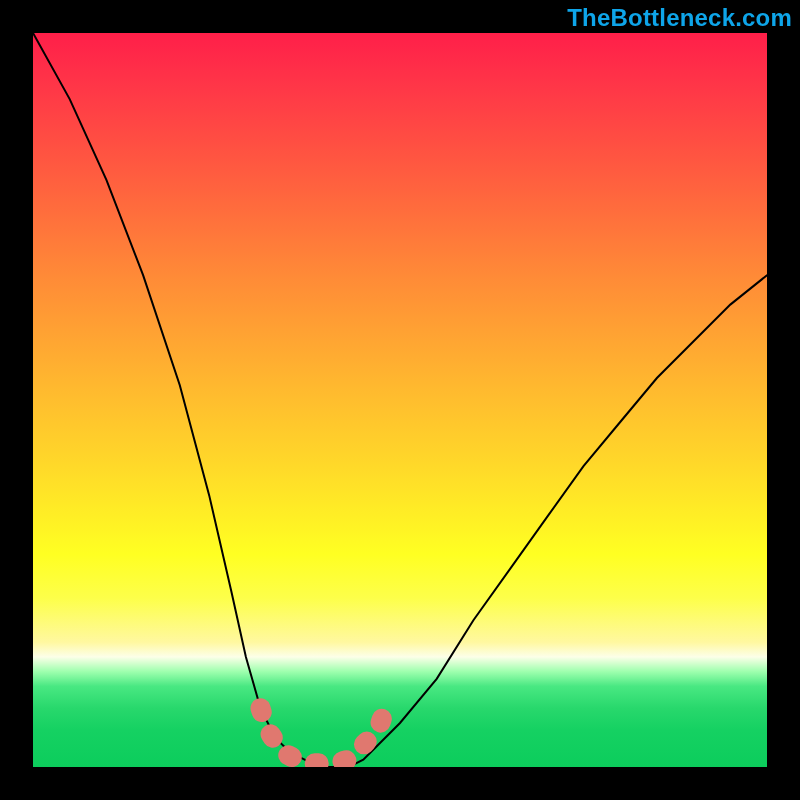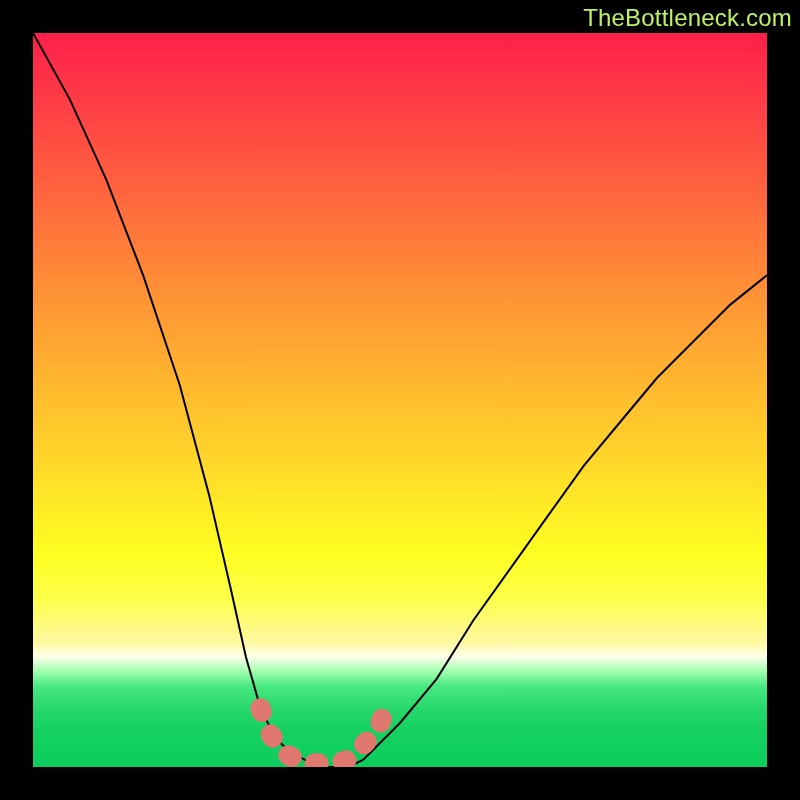--- a/index.html
+++ b/index.html
@@ -38,22 +38,22 @@
       #28d86c 92%,
       #15d162 95%,
       #0ccd5c 100%);
   }
   .watermark {
     position: absolute;
     top: 4px;
     right: 8px;
     font-family: Arial, Helvetica, sans-serif;
     font-size: 24px;
-    font-weight: normal;
-    color: #bef264;
+    font-weight: bold;
+    color: #0ea5e9;
     letter-spacing: 0.2px;
   }
   svg.curves {
     position: absolute;
     left: 0;
     top: 0;
     width: 734px;
     height: 734px;
   }
   .line {

